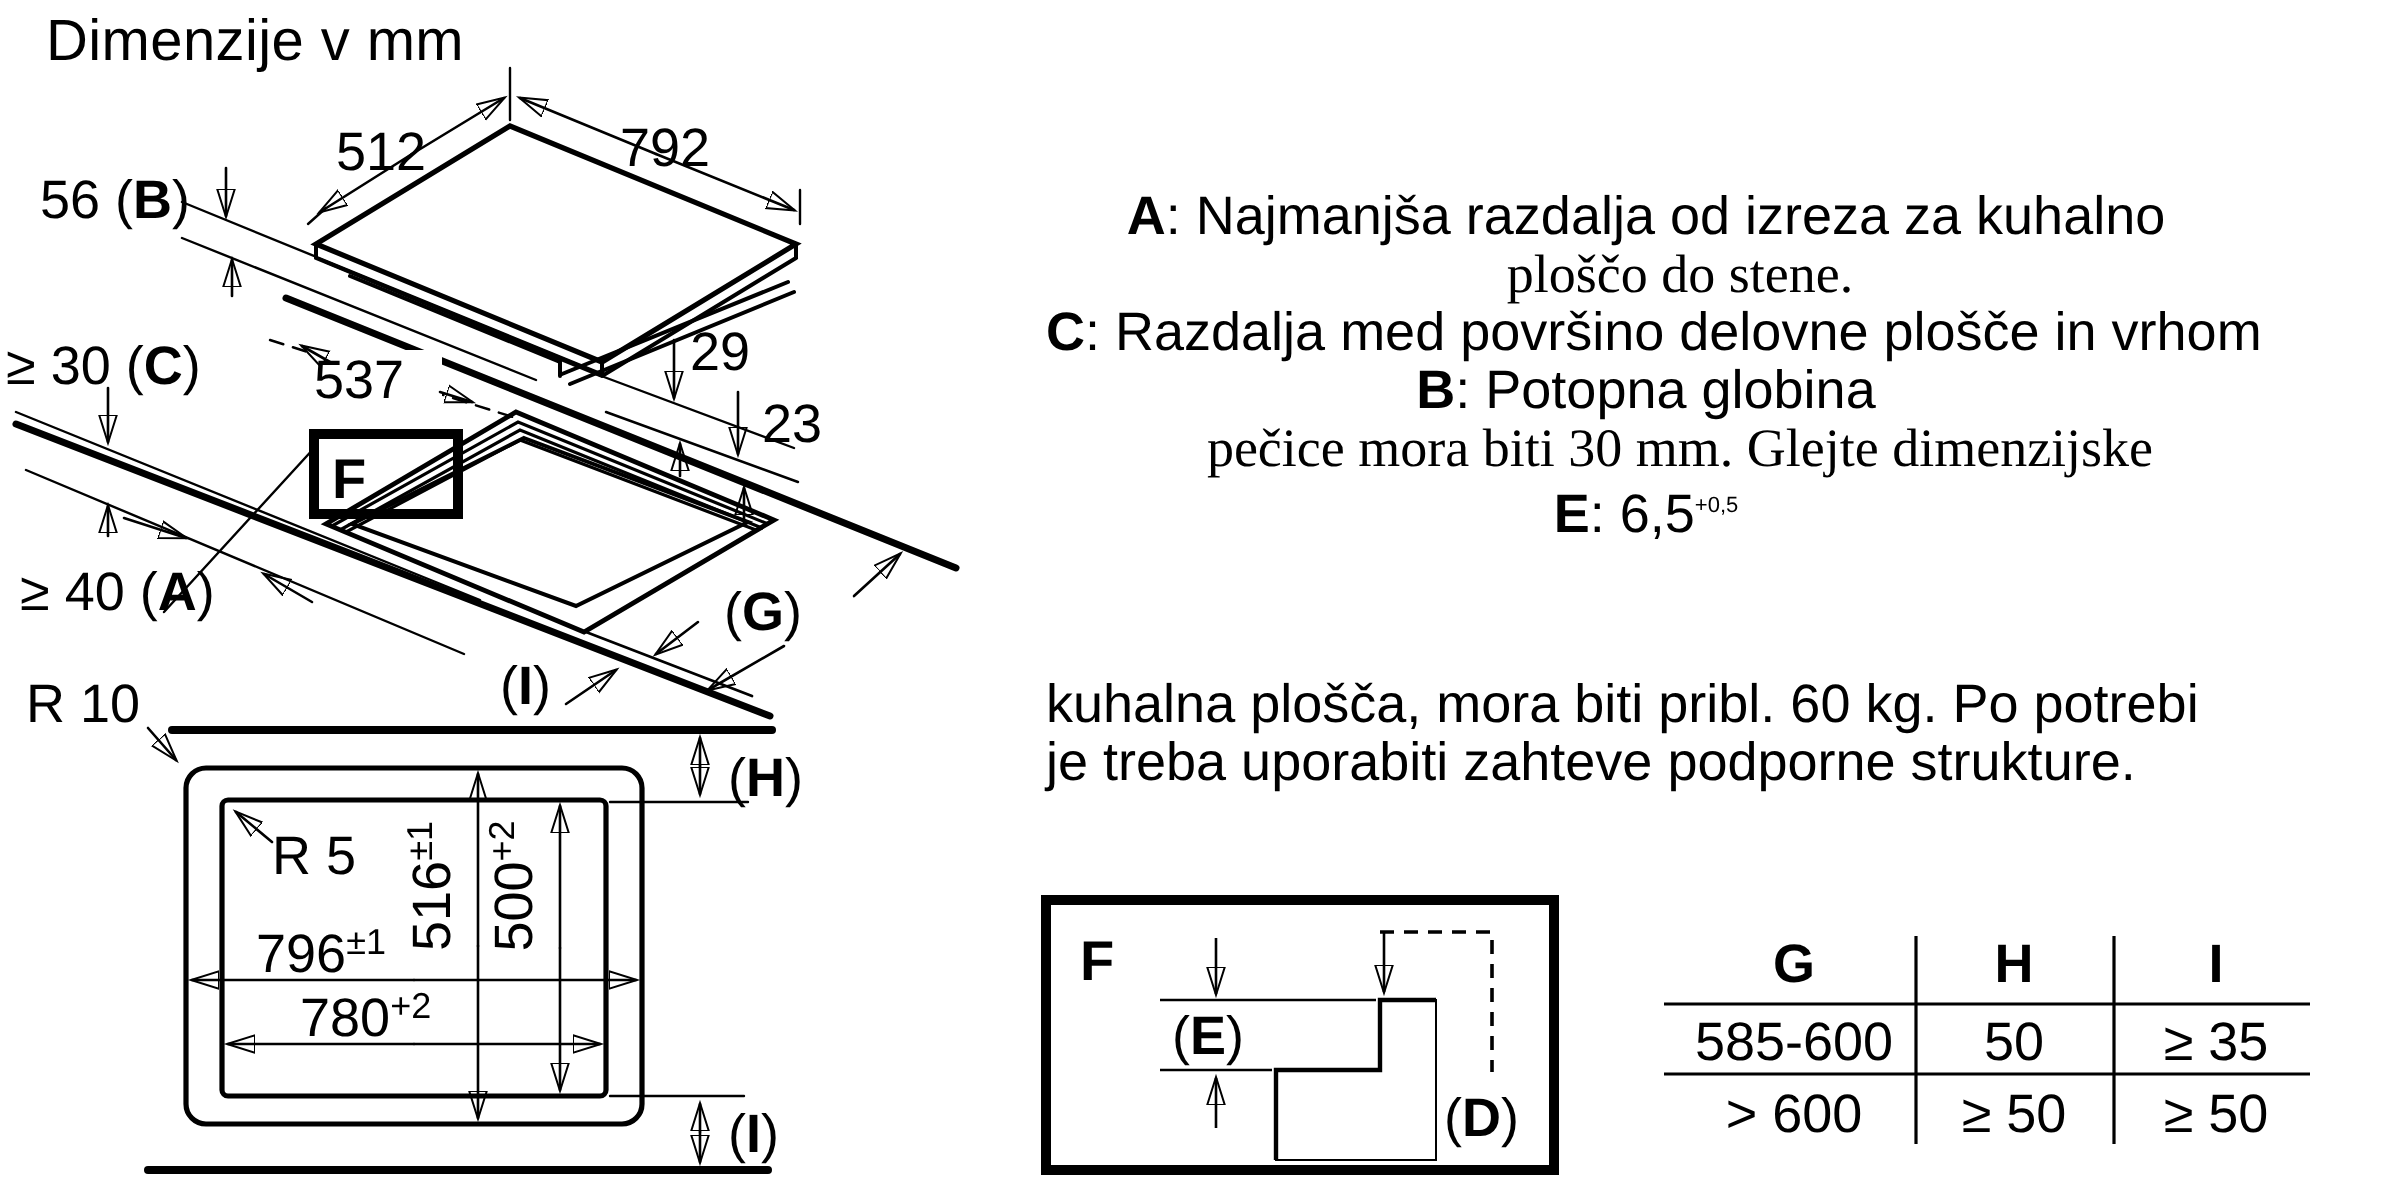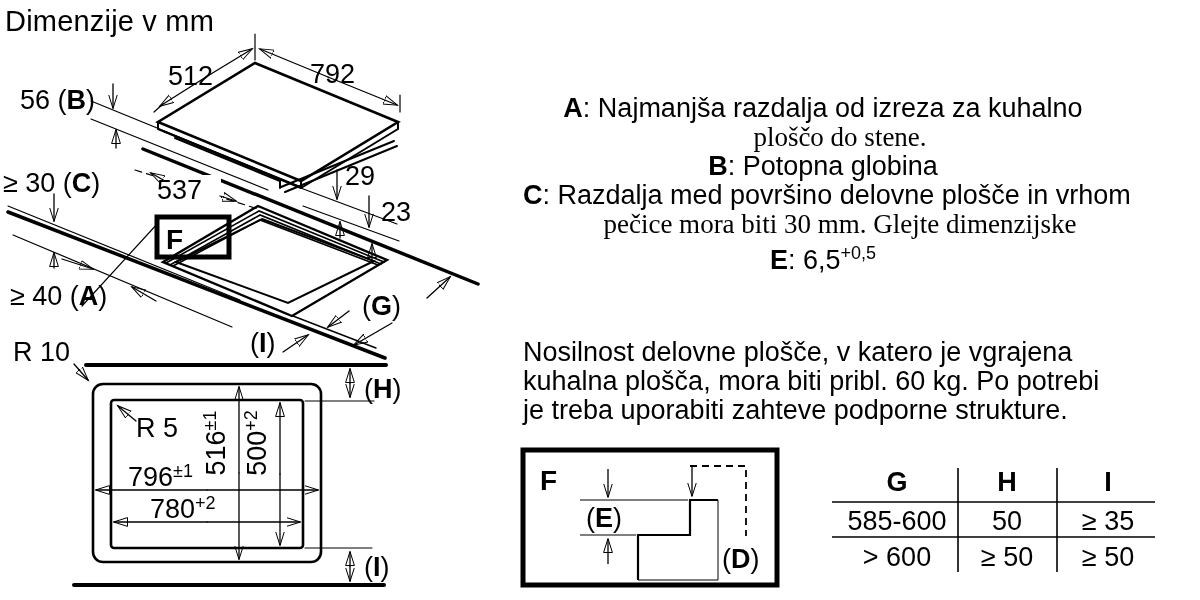--- a/index.html
+++ b/index.html
@@ -1,24 +1,24 @@
 <!DOCTYPE html>
 <html><head>
 <meta charset="utf-8">
 <style>
   html,body{margin:0;padding:0;background:#fff;}
   .canvas{position:relative;width:1200px;height:600px;background:#fff;overflow:hidden;
           font-family:"Liberation Sans",sans-serif;color:#000;}
   .canvas svg{position:absolute;left:0;top:0;}
-  .page-title{position:absolute;left:5px;top:5px;font-size:29px;letter-spacing:.2px;}
+  .page-title{position:absolute;left:23px;top:5px;font-size:29px;letter-spacing:.2px;}
   .legend{position:absolute;left:523px;top:94px;width:600px;font-size:27px;line-height:29px;text-align:center;}
   .tline{white-space:nowrap;}
   .tline b{font-weight:bold;}
   .tline.cont{padding-left:34px;font-family:Liberation Serif, serif;}
-  .tline sup{font-size:18px;margin-top:24px;}
+  .tline sup{font-size:11px;margin-top:24px;}
   .note{position:absolute;left:523px;top:338px;width:620px;font-size:27px;line-height:29px;}
   text{fill:#000;font-size:27px;}
   .bl{font-weight:bold;}
   .sup{font-size:18px;}
   line,path,rect.box{stroke:#000;fill:none;}
 </style>
 </head>
 <body>
 
 <div class="canvas">
@@ -180,25 +180,24 @@
     <text x="1007" y="566" text-anchor="middle">≥ 50</text>
     <text x="1108" y="566" text-anchor="middle">≥ 50</text>
   </g>
 </svg>
 
   <div class="page-title">Dimenzije v mm</div>
 
   <div class="legend">
     <div class="tline"><b>A</b><span>: Najmanjša razdalja od izreza za kuhalno</span></div>
     <div class="tline cont"><span>ploščo do stene.</span></div>
+    <div class="tline"><b>C</b><span>: Razdalja med površino delovne plošče in vrhom</span></div>
     <div class="tline"><b>B</b><span>: Potopna globina</span></div>
-    <div class="tline"><b>C</b><span>: Razdalja med površino delovne plošče in vrhom</span></div>
     <div class="tline cont"><span>pečice mora biti 30 mm. Glejte dimenzijske</span></div>
     <div class="tline"><b>E</b><span>: 6,5</span><sup>+0,5</sup></div>
   </div>
 
   <div class="note">
-    <div>Nosilnost delovne plošče, v katero je vgrajena</div>
     <div>kuhalna plošča, mora biti pribl. 60 kg. Po potrebi</div>
     <div>je treba uporabiti zahteve podporne strukture.</div>
   </div>
 
 </div>
 
 </body></html>

